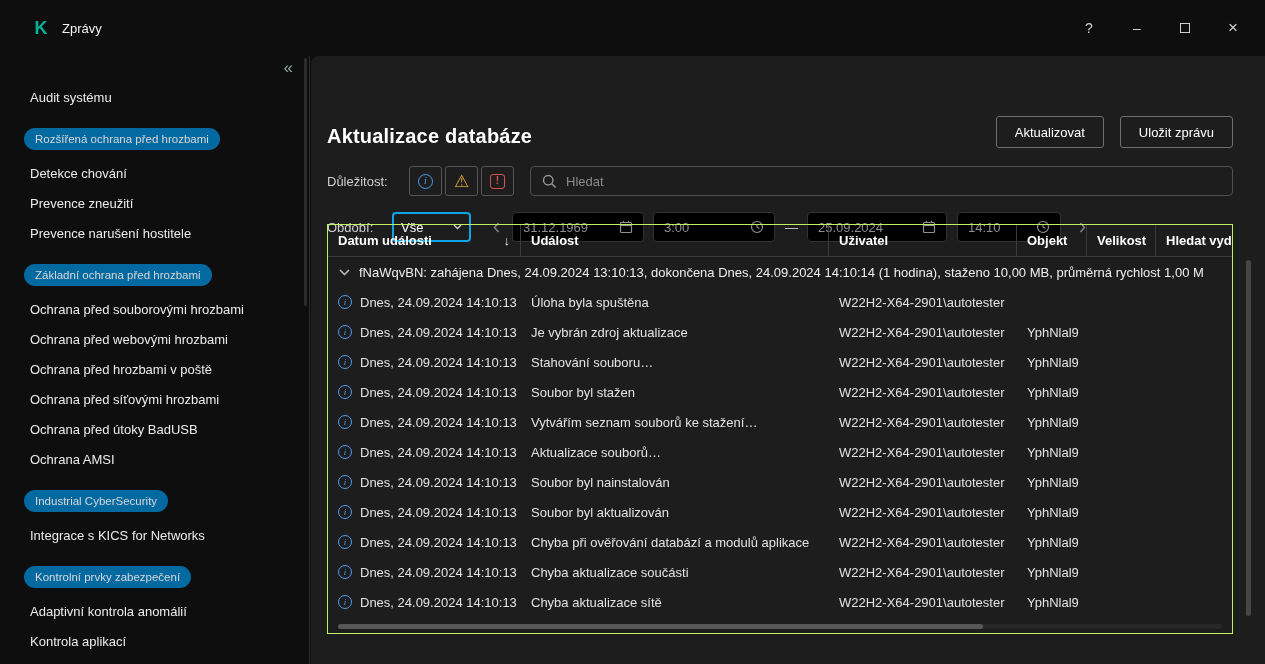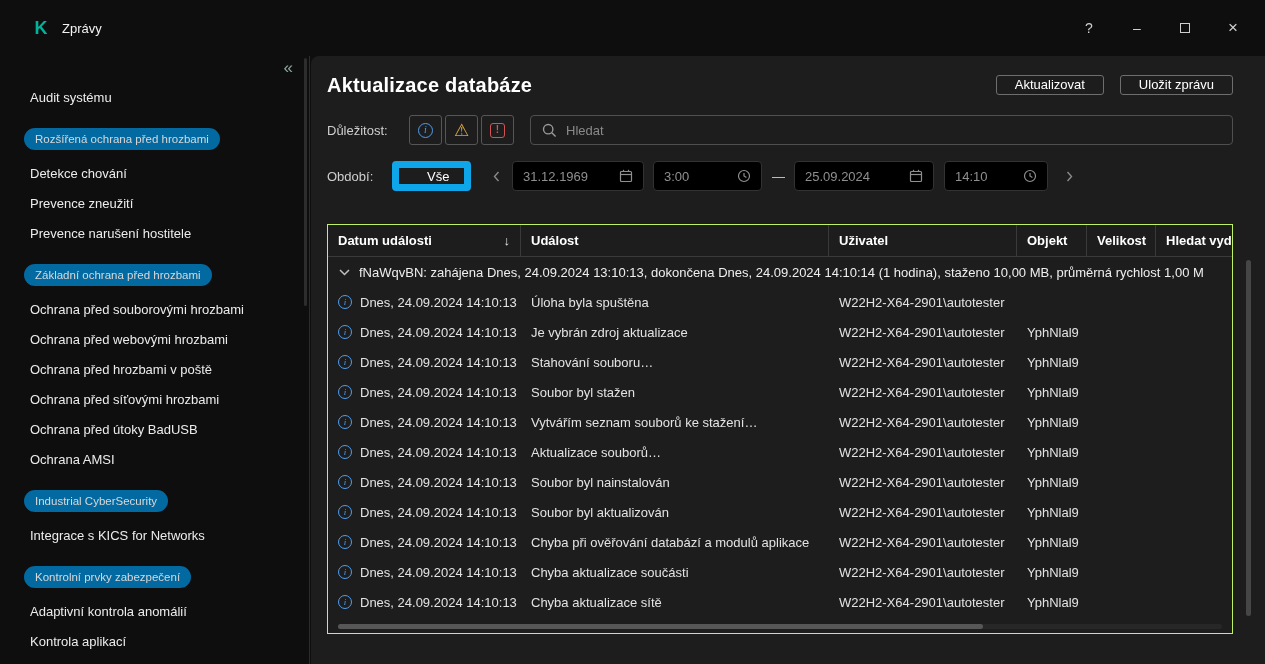--- a/index.html
+++ b/index.html
@@ -35,57 +35,57 @@
   .nav-item { padding:7.5px 16px 7.5px 30px; font-size:13px; color:#ececec; white-space:nowrap; }
   .nav-badge-wrap { padding:16px 0 8px 24px; }
   .nav-badge { display:inline-block; background:#0369a1; color:#d8d8d8; font-size:11.5px;
                padding:5px 11px; border-radius:12px; white-space:nowrap; }
   .sidebar-scrollbar { position:absolute; top:2px; right:2px; width:3px; height:248px;
                        background:#3a3a3a; border-radius:2px; opacity:.7; }
 
   
   .main { position:absolute; top:56px; left:311px; right:0; bottom:0; background:#1d1d1e;
           border-top-left-radius:8px; }
-  .main-header { display:flex; align-items:center; justify-content:space-between;
-                 padding:16px 32px 0 16px; }
+  .main-header { display:flex; align-items:flex-end; justify-content:space-between;
+                 padding:16px 32px 0 16px;margin-top:44px; }
   .page-title { font-size:20px; font-weight:700; color:#fff; letter-spacing:.2px; padding-top:2px; }
   .actions { display:flex; gap:16px; }
-  .btn { height:20px; padding:0 18px; border:1px solid #6e6e6e; border-radius:3px;
+  .btn { height:32px; padding:0 18px; border:1px solid #6e6e6e; border-radius:3px;
          background:transparent; color:#fff; font-size:13px; display:flex; align-items:center; }
 
   .filter-row { display:flex; align-items:center; padding:18px 32px 0 16px; }
   .filter-label { width:65px; flex:none; font-size:13px; color:#cfcfcf; }
   .imp-group { display:flex; gap:3px; margin-left:17px; }
   .imp-btn { width:33px; height:30px; border:1px solid #565656; border-radius:3px;
              background:transparent; display:flex; align-items:center; justify-content:center; }
   .ic-info { width:15px; height:15px; border:1.5px solid #4f9ef0; border-radius:50%;
              color:#4f9ef0; font-size:10px; line-height:12px; text-align:center;
              font-style:italic; font-family:"Liberation Serif", serif; }
   .ic-warn { color:#d8a43e; font-size:17px; line-height:17px; }
   .ic-crit { width:15px; height:15px; border:1.5px solid #d35454; border-radius:3px;
              color:#d35454; font-size:10px; font-weight:bold; line-height:12px; text-align:center; }
   .search-box { flex:1; margin-left:16px; height:30px; border:1px solid #4f4f4f; border-radius:4px;
                 display:flex; align-items:center; padding:0 11px; gap:9px; }
   .search-input { background:transparent; border:none; outline:none; color:#e6e6e6;
                   font-size:13px; flex:1; min-width:0; font-family:inherit; }
   .search-input::placeholder { color:#8a8a8a; }
 
   .period-row { display:flex; align-items:center; padding:16px 32px 0 16px; }
-  .dropdown { width:79px; height:30px; border:7px solid #0ea5e9; border-radius:4px;
+  .dropdown { width:79px; height:30px; border:2px solid #0ea5e9; border-radius:4px;
               display:flex; align-items:center; justify-content:space-between;
-              padding:0 28px; font-size:13px; color:#fff; }
+              padding:0 7px; font-size:13px; color:#fff; }
   .nav-chev { display:flex; align-items:center; justify-content:center; width:14px; }
   .nav-chev.left { margin-left:18px; }
   .nav-chev.right { margin-left:14px; }
   .field { height:30px; background:#000000; border:1px solid #323233; border-radius:4px;
            display:flex; align-items:center; justify-content:space-between;
            padding:0 10px; font-size:13px; color:#8f8f8f; }
   .date-field { width:132px; margin-left:9px; }
   .date-field.to { width:140px; margin-left:9px; }
-  .time-field { width:109px; margin-left:9px; }
+  .time-field { width:122px; margin-left:9px; }
   .time-field.to { width:104px; margin-left:10px; }
   .range-dash { margin-left:10px; color:#cfcfcf; font-size:13px; }
 
   
   .table { position:absolute; left:16px; right:32px; top:168px; bottom:30px;
            border:1px solid #bef264; overflow:hidden; }
   .thead, .trow { display:grid; grid-template-columns:193px 308px 188px 70px 69px 1fr; }
   .thead { height:32px; border-bottom:1px solid #3a3a3a; }
   .th { display:flex; align-items:center; padding:0 10px; font-size:13px; font-weight:700;
         color:#fff; border-right:1px solid #3a3a3a; overflow:hidden; white-space:nowrap; }

